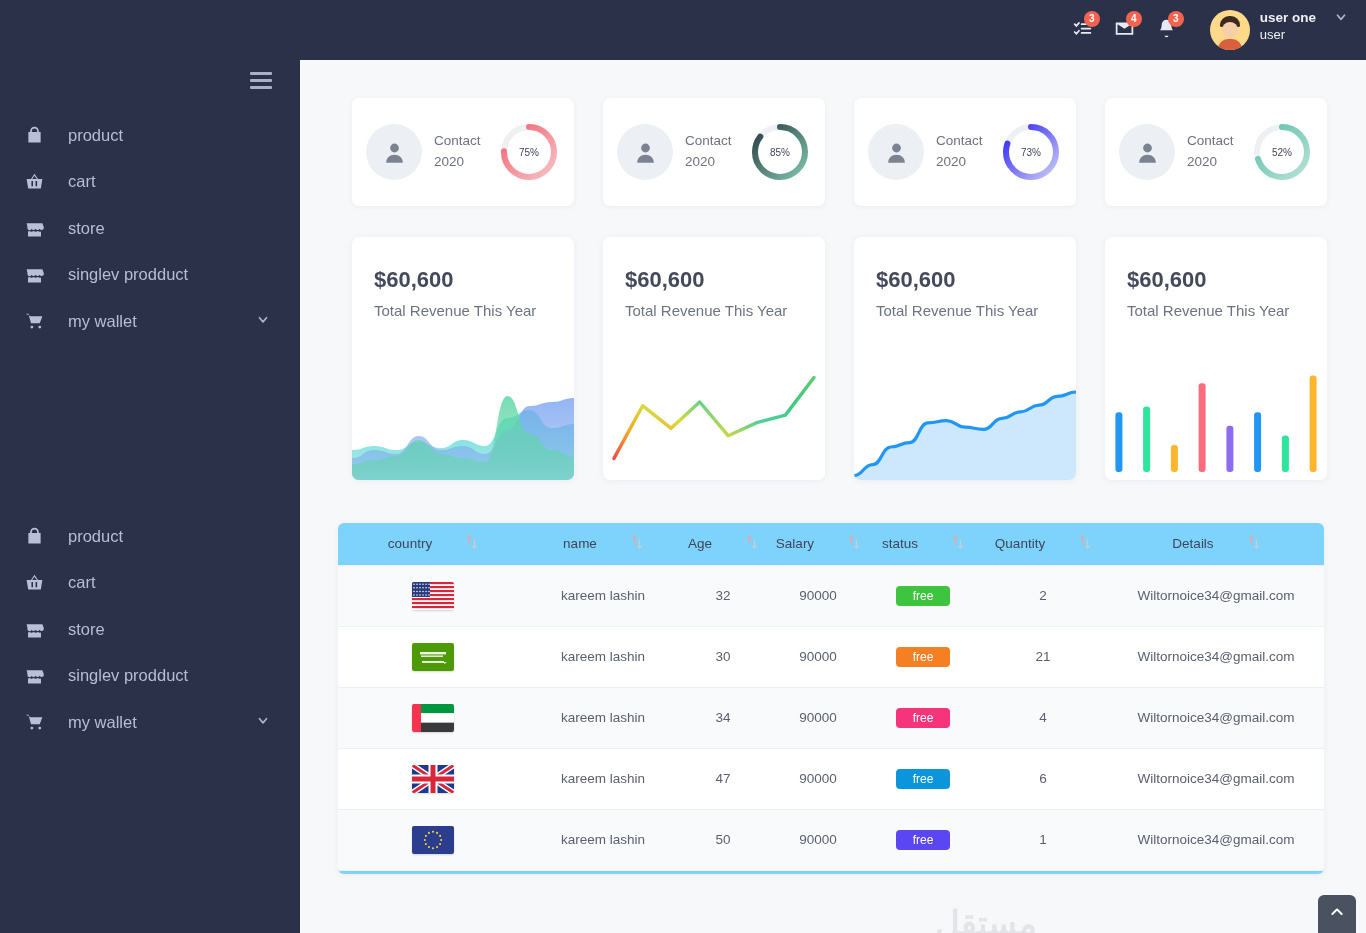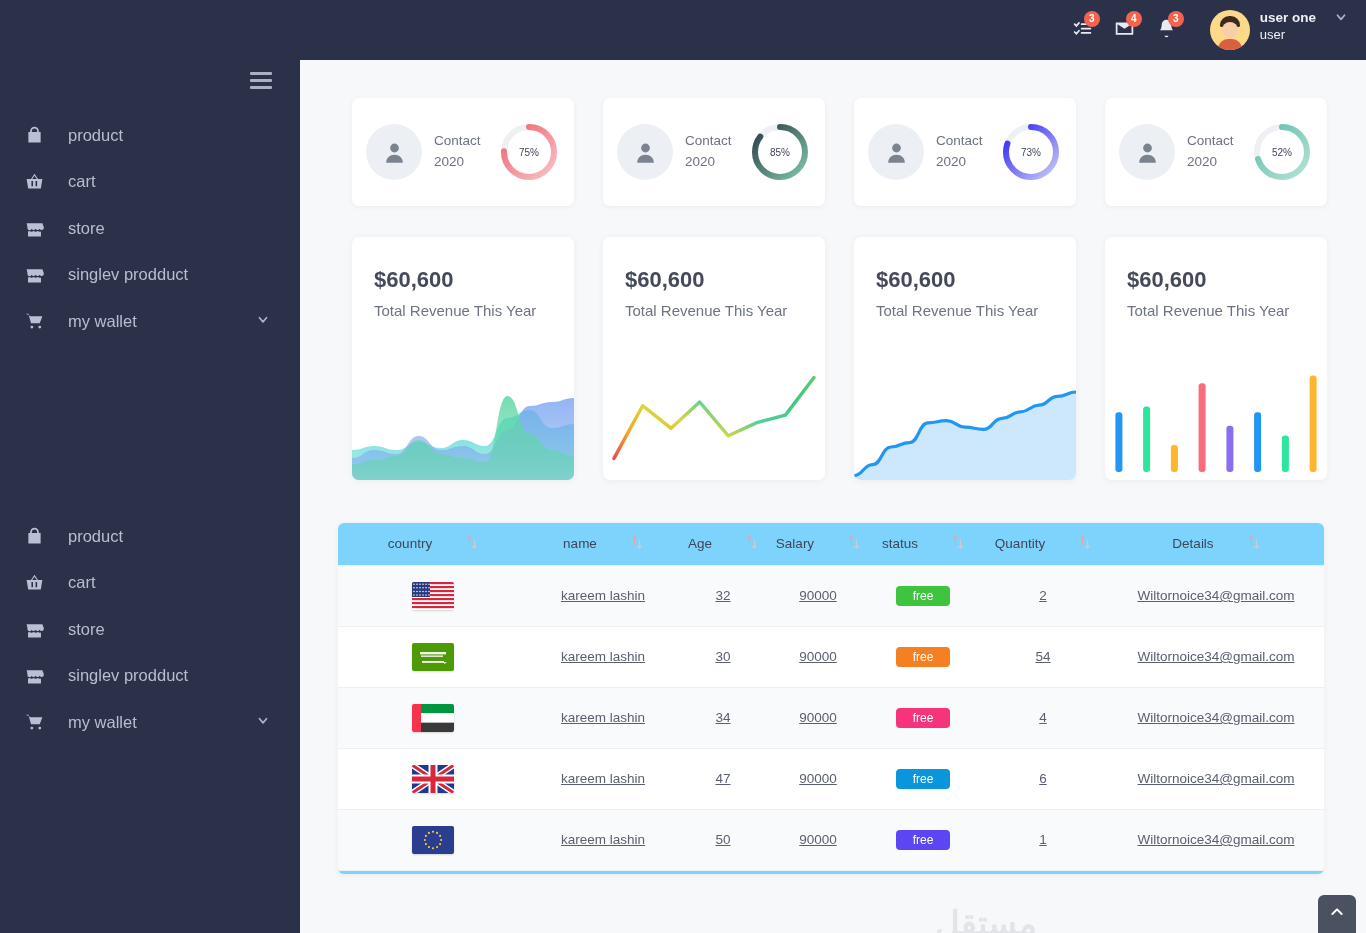--- a/index.html
+++ b/index.html
@@ -150,21 +150,20 @@
     color:#40455a; text-align:center;
     border-bottom:1px solid #edeff3;
     vertical-align:middle;
   }
   .th-in { display:inline-flex; align-items:center; gap:0; }
   .sorticon { margin-left:34px; display:inline-block; }
   tbody td {
     height:61px; font-size:13.5px; color:#5b6070;
     text-align:center; border-bottom:1px solid #edeff3;
     vertical-align:middle;
-    text-decoration:underline;
   }
   tbody tr:nth-child(odd) td { background:#f9fafb; }
   tbody tr:nth-child(even) td { background:#fff; }
   .flag {
     width:42px; height:28px; display:inline-block;
     border-radius:2px; overflow:hidden; vertical-align:middle;
     box-shadow:0 1px 2px rgba(0,0,0,.15);
   }
   .pill {
     display:inline-block; min-width:34px;
@@ -603,21 +602,21 @@
                     <rect width="42" height="28" fill="#4e9a06"></rect>
                     <rect x="8" y="9" width="26" height="2.4" fill="#fff" opacity=".9"></rect>
                     <rect x="9" y="12.4" width="22" height="1.6" fill="#fff" opacity=".8"></rect>
                     <rect x="10" y="18" width="22" height="1.8" fill="#fff"></rect>
                     <path d="M32 18.9l3 0.9-3 0.9z" fill="#fff"></path>
                   </svg></span></td>
               <td>kareem lashin</td>
               <td>30</td>
               <td>90000</td>
               <td><span class="pill" style="background:#f58024">free</span></td>
-              <td>54</td>
+              <td>21</td>
               <td>Wiltornoice34@gmail.com</td>
             </tr>
             <tr>
               <td><span><svg class="flag" viewBox="0 0 42 28" preserveAspectRatio="none">
                     <rect x="9" width="33" height="9.33" fill="#00963f"></rect>
                     <rect x="9" y="9.33" width="33" height="9.33" fill="#fff"></rect>
                     <rect x="9" y="18.66" width="33" height="9.34" fill="#3a3a3a"></rect>
                     <rect width="9" height="28" fill="#f5334f"></rect>
                   </svg></span></td>
               <td>kareem lashin</td>

